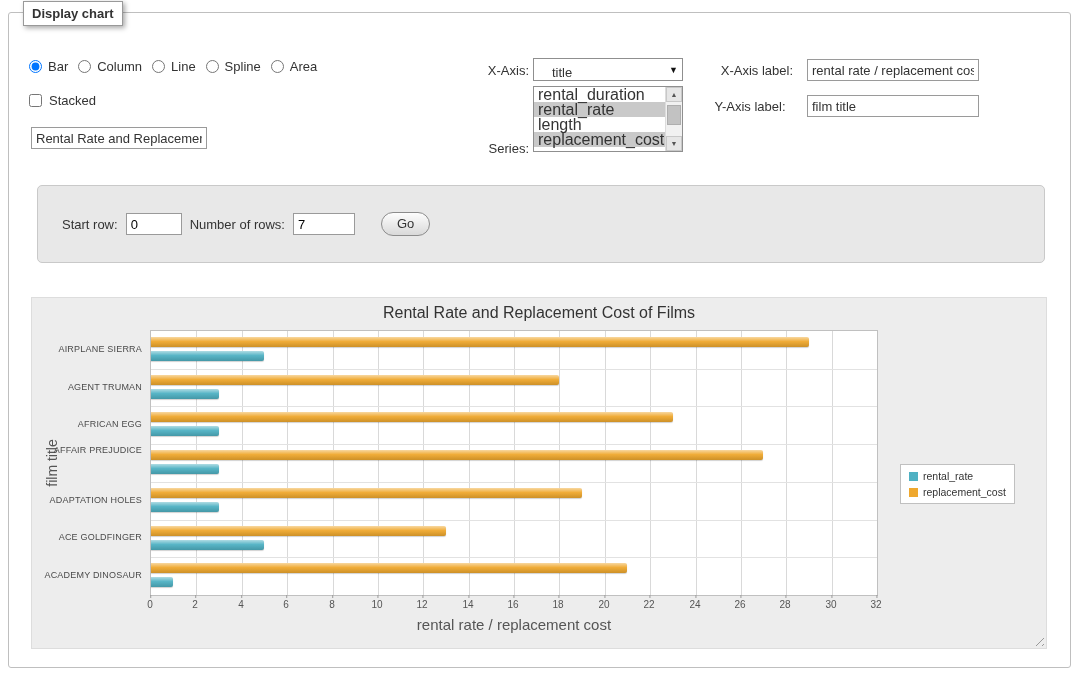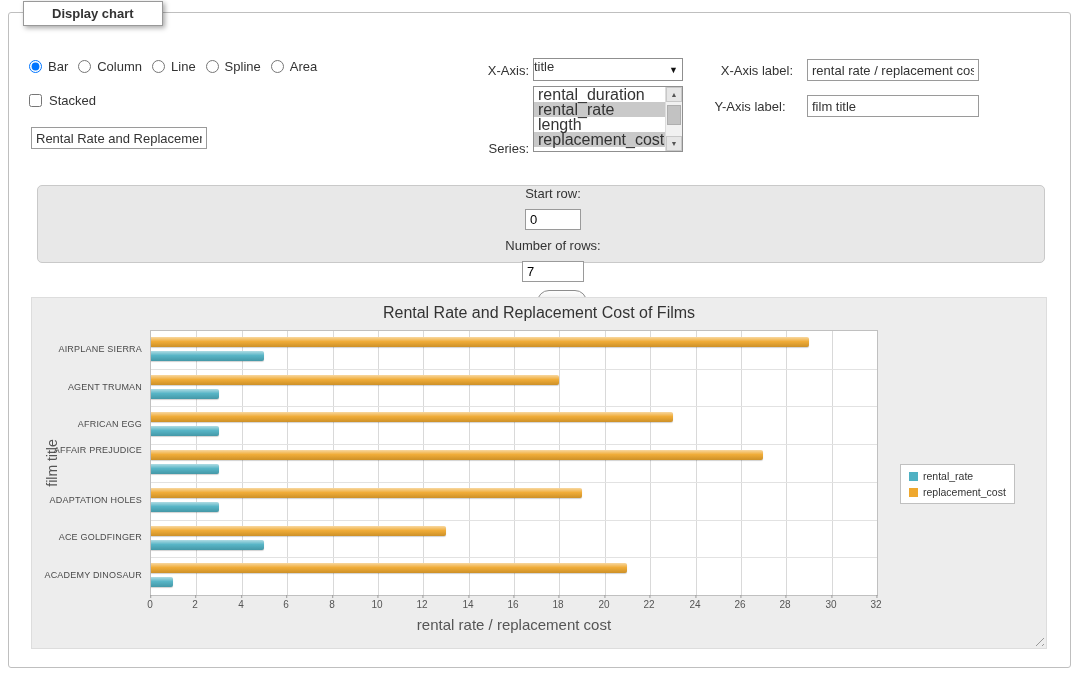--- a/index.html
+++ b/index.html
@@ -8,42 +8,42 @@
     width:1081px; height:681px; position:relative; overflow:hidden;
     background:#ffffff;
     font-family:"Liberation Sans","DejaVu Sans",sans-serif;
     font-size:13px; color:#333;
   }
   .fieldset {
     position:absolute; left:8px; top:12px; width:1063px; height:656px;
     border:1px solid #bfbfbf; border-radius:3px; background:#fff;
   }
   .legend-box {
-    position:absolute; left:14px; top:-12px; padding:4px 28px;
+    position:absolute; left:14px; top:-12px; padding:4px 8px;
     background:#fff; border:1px solid #999; font-weight:bold; font-size:13px;
     box-shadow:2px 2px 5px rgba(0,0,0,0.35); z-index:5;
   }
   .controls { position:absolute; inset:0; }
   .radios { position:absolute; left:20px; top:46px; display:flex; gap:10px; align-items:center; }
   .radio-item { display:flex; align-items:center; gap:3px; cursor:default; }
   input[type=radio], input[type=checkbox] { margin:0 3px 0 0; width:13px; height:13px; }
   .stacked-row { position:absolute; left:20px; top:80px; display:flex; align-items:center; gap:4px; }
   .title-input {
     position:absolute; left:22px; top:114px; width:176px; height:22px;
     border:1px solid #9a9a9a; padding:2px 4px; font-size:13px; font-family:inherit; color:#333;
   }
   .lbl { position:absolute; color:#333; }
   .lbl-xaxis   { left:420px; top:50px; width:100px; text-align:right; }
   .lbl-series  { left:430px; top:128px; width:90px; text-align:right; }
   .lbl-xlabel  { left:698px; top:50px; width:86px; text-align:right; }
   .lbl-ylabel  { left:698px; top:86px; width:86px; text-align:center; }
   .fake-select {
     position:absolute; left:524px; top:45px; width:150px; height:23px;
-    border:1px solid #8f8f8f; background:#fff; display:flex; align-items:flex-start;
-    padding-left:0; font-size:13px; cursor:default;
+    border:1px solid #8f8f8f; background:#fff; display:flex; align-items:flex-end;
+    padding-left:18px; font-size:13px; cursor:default;
   }
   .fake-select .caret {
     position:absolute; right:4px; top:0; bottom:0; display:flex; align-items:center;
     font-size:9px; color:#111;
   }
   .axis-input {
     position:absolute; width:172px; height:22px; border:1px solid #9a9a9a;
     padding:2px 4px; font-size:13px; font-family:inherit; color:#333;
   }
   .axis-input.x { left:798px; top:46px; }
@@ -56,21 +56,21 @@
   .lb-option { height:15px; line-height:15px; font-size:16px; padding-left:4px; white-space:nowrap; }
   .lb-option.sel { background:#c9c9c9; }
   .lb-scroll { position:absolute; right:0; top:0; width:17px; bottom:0; background:#f1f1f1; border-left:1px solid #dcdcdc; }
   .lb-btn { height:15px; background:#e6e6e6; border:1px solid #c8c8c8; font-size:7px; color:#555;
             display:flex; align-items:center; justify-content:center; }
   .lb-btn.down { position:absolute; bottom:0; left:0; right:0; }
   .lb-thumb { position:absolute; left:1px; right:1px; top:18px; height:20px; background:#c2c2c2; border:1px solid #aeaeae; }
   .row-panel {
     position:absolute; left:28px; top:172px; width:1008px; height:78px;
     background:#e8e8e8; border:1px solid #c9c9c9; border-radius:5px;
-    display:flex; align-items:center; padding-left:24px; gap:8px;flex-direction:column;
+    display:flex; align-items:center; padding-left:24px; gap:8px;
   }
   .row-panel input {
     height:22px; border:1px solid #9a9a9a; padding:2px 4px; font-size:13px; font-family:inherit;
   }
   .in-start { width:56px; }
   .in-num { width:62px; }
   .go-btn {
     margin-left:18px; padding:3px 15px 4px; font-size:13px; font-family:inherit; color:#333;
     border:1px solid #8c8c8c; border-radius:13px;
     background:linear-gradient(to bottom,#fdfdfd,#d9d9d9); cursor:default;

